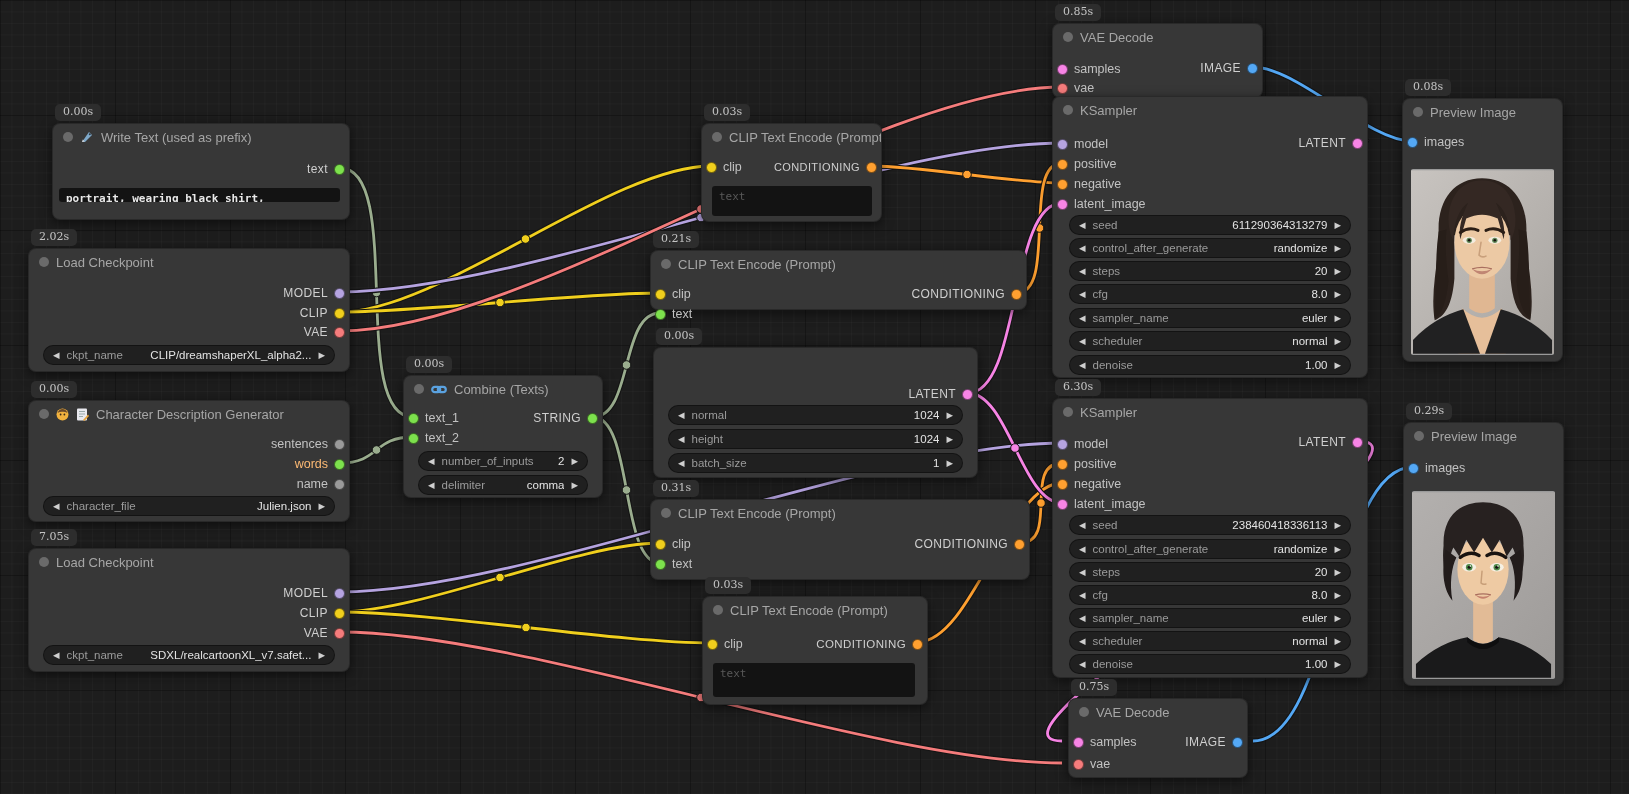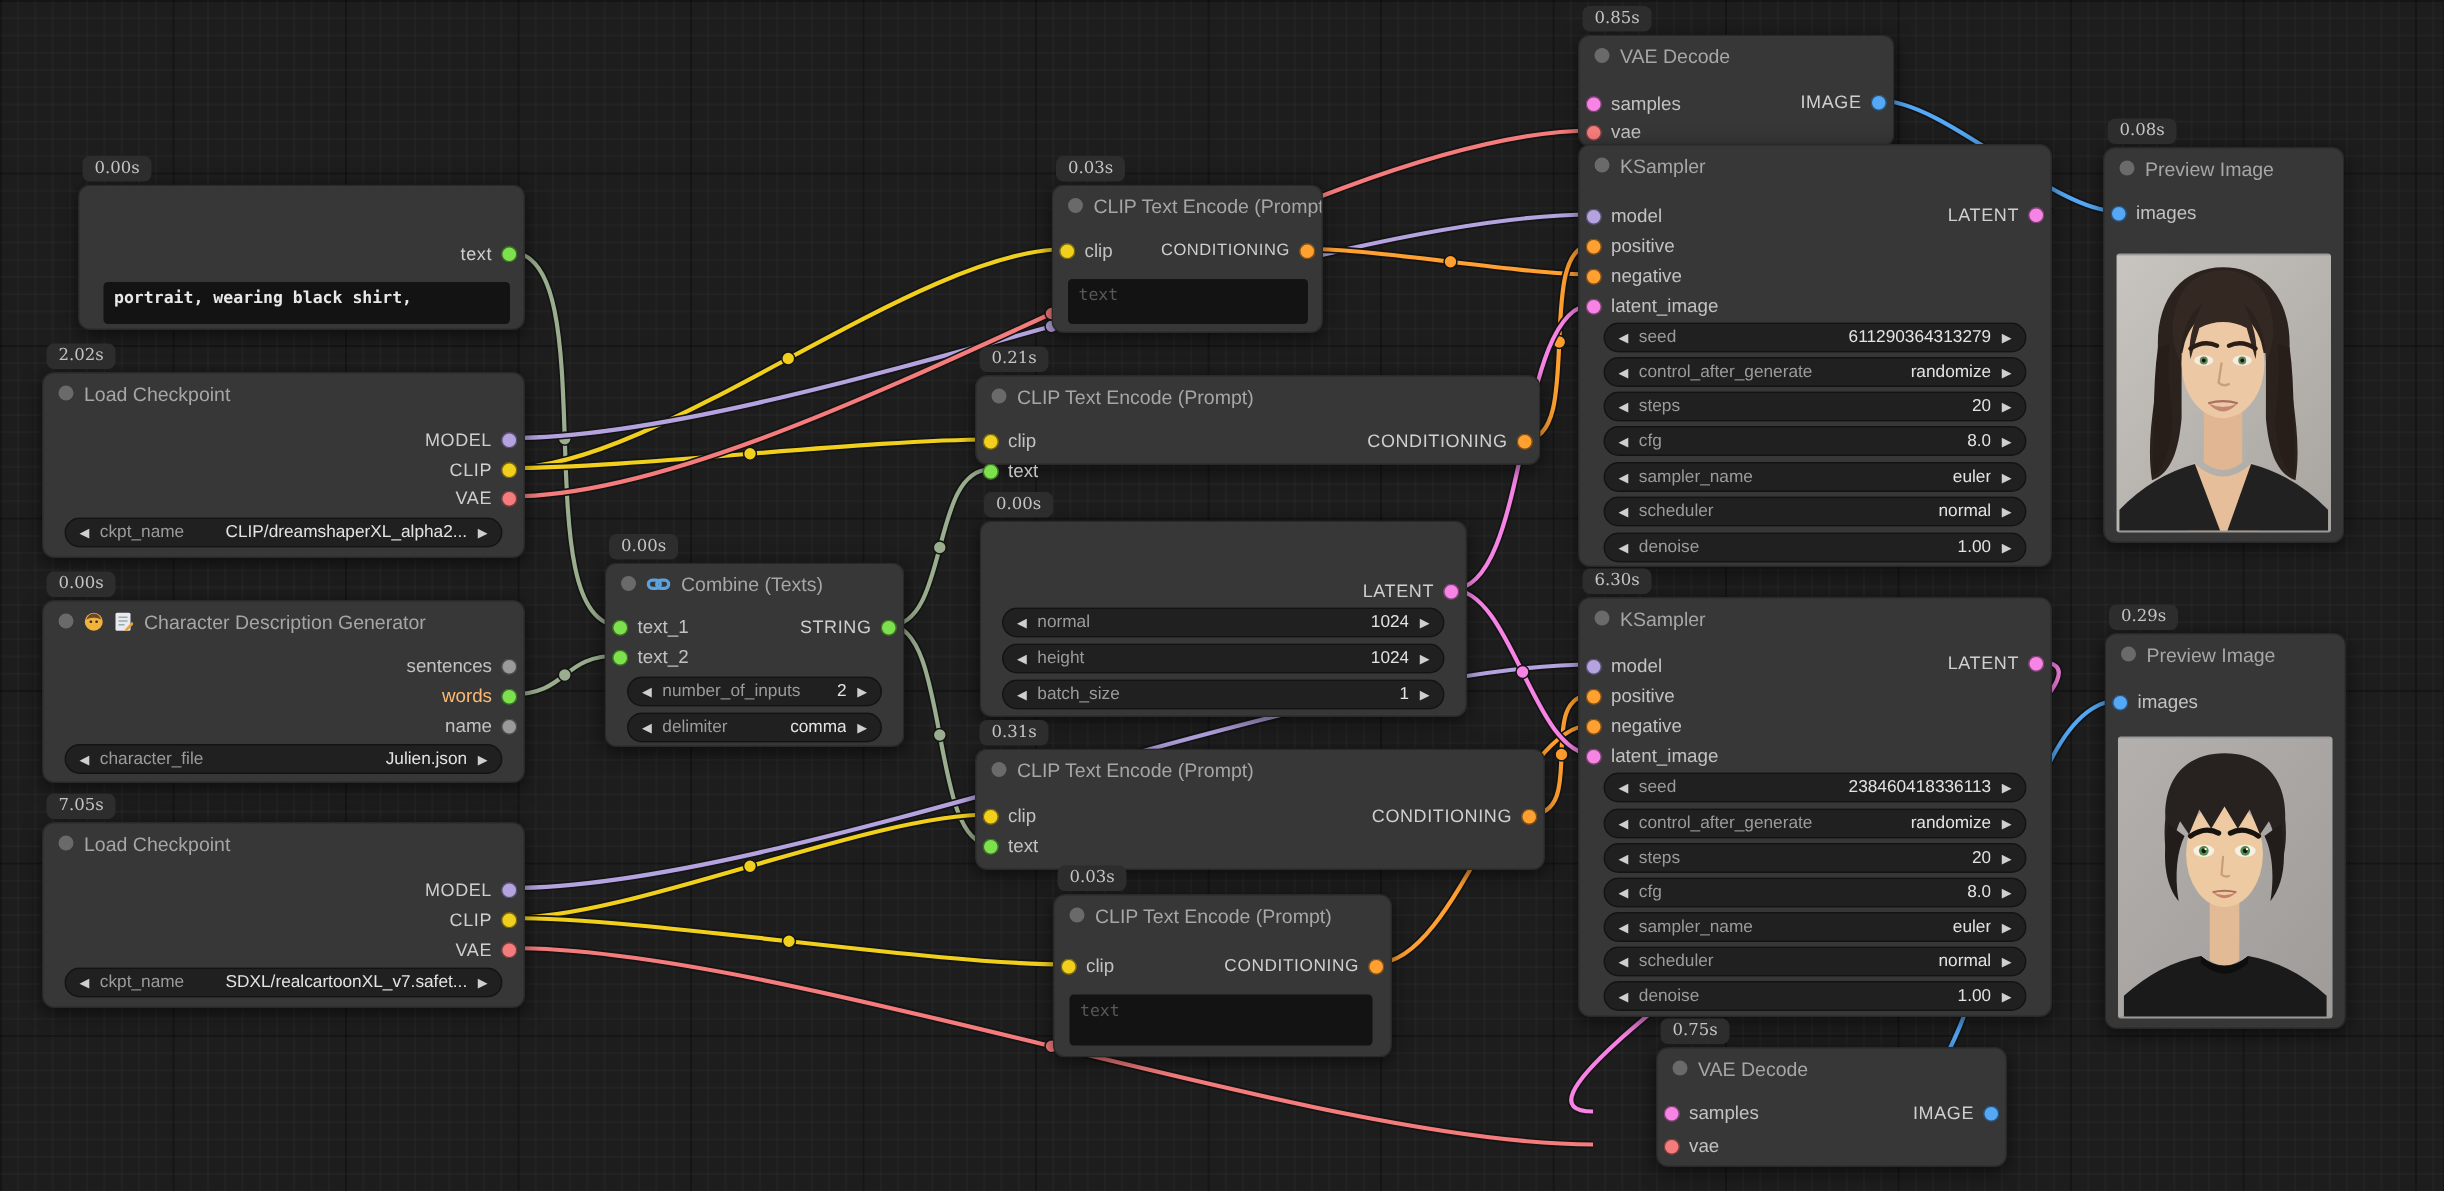--- a/index.html
+++ b/index.html
@@ -110,25 +110,36 @@
       <path d="M 1253 67 C 1296.8441843349833 67, 1368.1558156650167 141, 1412 141" fill="none" stroke="#141414" stroke-width="5"></path>
       <path d="M 1253 67 C 1296.8441843349833 67, 1368.1558156650167 141, 1412 141" fill="none" stroke="#54a8f5" stroke-width="2.8"></path>
       <circle cx="1332.5" cy="104" r="4.3" fill="#54a8f5" stroke="#141414" stroke-width="1"></circle>
       <path d="M 1253 741 C 1332.3237038973848 741, 1333.6762961026152 467, 1413 467" fill="none" stroke="#141414" stroke-width="5"></path>
       <path d="M 1253 741 C 1332.3237038973848 741, 1333.6762961026152 467, 1413 467" fill="none" stroke="#54a8f5" stroke-width="2.8"></path>
       <circle cx="1333" cy="604" r="4.3" fill="#54a8f5" stroke="#141414" stroke-width="1"></circle>
     </svg>
 
   <div class="node" style="left:52px;top:123px;width:298px;height:97px">
     <div class="badge">0.00s</div>
+    <div class="tbar">
+      <span class="tdot"></span>
+      <span class="ticon">
+          <svg width="14" height="14" viewBox="0 0 14 14">
+            <path d="M2 12 L9 2 L12 5 L5 12 Z" fill="#7ea8c9"></path>
+            <path d="M2 12 L4.6 11.4 L2.8 9.6 Z" fill="#d8d8d8"></path>
+            <circle cx="9.8" cy="4.2" r="1" fill="#2e3a45"></circle>
+          </svg>
+        </span>
+      <span class="ttext">Write Text (used as prefix)</span>
+    </div>
     <div class="slot out" style="top:37px">
       <span class="slabel">text</span>
       <span class="sdot" style="background:#7de14d"></span>
     </div>
-    <div class="tbox" style="left:16px;right:9px;top:64px;height:28px">portrait, wearing black shirt,</div>
+    <div class="tbox" style="left:6px;right:9px;top:64px;height:14px">portrait, wearing black shirt,</div>
   </div>
 
   <div class="node" style="left:28px;top:248px;width:322px;height:124px">
     <div class="badge">2.02s</div>
     <div class="tbar">
       <span class="tdot"></span>
       <span class="ttext">Load Checkpoint</span>
     </div>
     <div class="slot out" style="top:36px">
         <span class="slabel">MODEL</span>
@@ -511,21 +522,21 @@
         <span class="warr">▶</span>
       </div>
     <div class="widget" style="top:255px">
         <span class="warr">◀</span>
         <span class="wname">denoise</span>
         <span class="wval">1.00</span>
         <span class="warr">▶</span>
       </div>
   </div>
 
-  <div class="node" style="left:1104px;top:698px;width:234px;height:80px">
+  <div class="node" style="left:1068px;top:698px;width:180px;height:80px">
     <div class="badge">0.75s</div>
     <div class="tbar">
       <span class="tdot"></span>
       <span class="ttext">VAE Decode</span>
     </div>
     <div class="slot in" style="top:35px">
         <span class="sdot" style="background:#f784e5"></span>
         <span class="slabel">samples</span>
       </div>
     <div class="slot in" style="top:57px">

